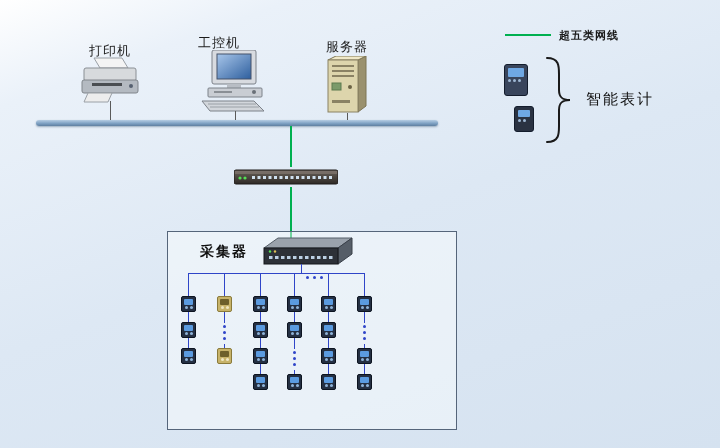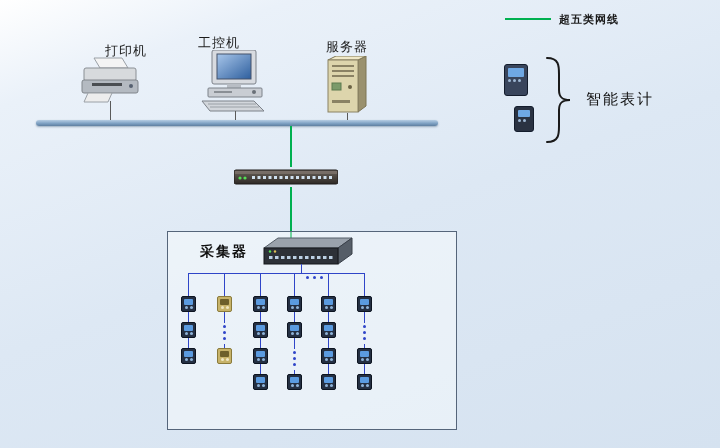--- a/index.html
+++ b/index.html
@@ -18,21 +18,21 @@
   .wire-dot{position:absolute;width:3px;height:3px;border-radius:50%;background:#2f45c8;}
   .bus-bar{
     position:absolute;left:36px;top:120px;width:402px;height:6px;border-radius:3px;
     background:linear-gradient(#b6cde3 0%,#7fa2c4 55%,#5f7fa0 100%);
     box-shadow:0 1px 2px rgba(60,90,120,.45);
   }
   .field-box{
     position:absolute;left:167px;top:231px;width:288px;height:197px;
     border:1px solid #55657a;background:rgba(252,254,255,.45);
   }
-  .legend{position:absolute;left:505px;top:12px;}
+  .legend{position:absolute;left:505px;top:28px;}
   .legend-row{display:flex;align-items:center;height:14px;}
   .legend-swatch{width:46px;height:2px;margin-right:8px;}
   .legend-label{font-size:11px;font-weight:600;letter-spacing:1px;}
   .meter{position:absolute;width:15px;height:16px;background:#242f42;border:1px solid #0d1420;
     border-radius:2px;box-sizing:border-box;z-index:3;}
   .m-scr{margin:2px 2px 1px;height:6px;background:#5b9be0;border-radius:1px;}
   .m-dt{width:3px;height:3px;border-radius:50%;background:#8fb3d8;margin:1px 0 0 3px;box-shadow:5px 0 0 #8fb3d8;}
   .meter--tan{background:#c7b36a;border-color:#8a7a3a;}
   .meter--tan .m-scr{background:#6d5f2a;}
   .meter--tan .m-dt{background:#efe6c2;box-shadow:5px 0 0 #efe6c2;}
@@ -50,21 +50,21 @@
 
 <div class="screen">
 
   <div class="legend">
     <div class="legend-row">
       <div class="legend-swatch" style="background: rgb(0, 176, 80);"></div>
       <span class="legend-label">超五类网线</span>
     </div>
   </div>
 
-  <div class="dev-label" style="left:96px;top:42px;width:60px;">打印机</div>
+  <div class="dev-label" style="left:80px;top:42px;width:60px;">打印机</div>
   <div class="dev-label" style="left:189px;top:34px;width:60px;">工控机</div>
   <div class="dev-label" style="left:317px;top:38px;width:60px;">服务器</div>
 
   <div class="abs" style="left:78px;top:56px;">
     <svg width="64" height="48" viewBox="0 0 64 48">
       <polygon points="16,2 44,2 50,12 22,12" fill="#f4f4f4" stroke="#9aa0a6" stroke-width="1"></polygon>
       <rect x="6" y="12" width="52" height="13" rx="2" fill="#d7dadd" stroke="#8a8f94"></rect>
       <rect x="4" y="24" width="56" height="13" rx="2" fill="#b4bac1" stroke="#80858b"></rect>
       <rect x="14" y="27" width="30" height="3" fill="#4a4e52"></rect>
       <circle cx="53" cy="30" r="2" fill="#556070"></circle>

